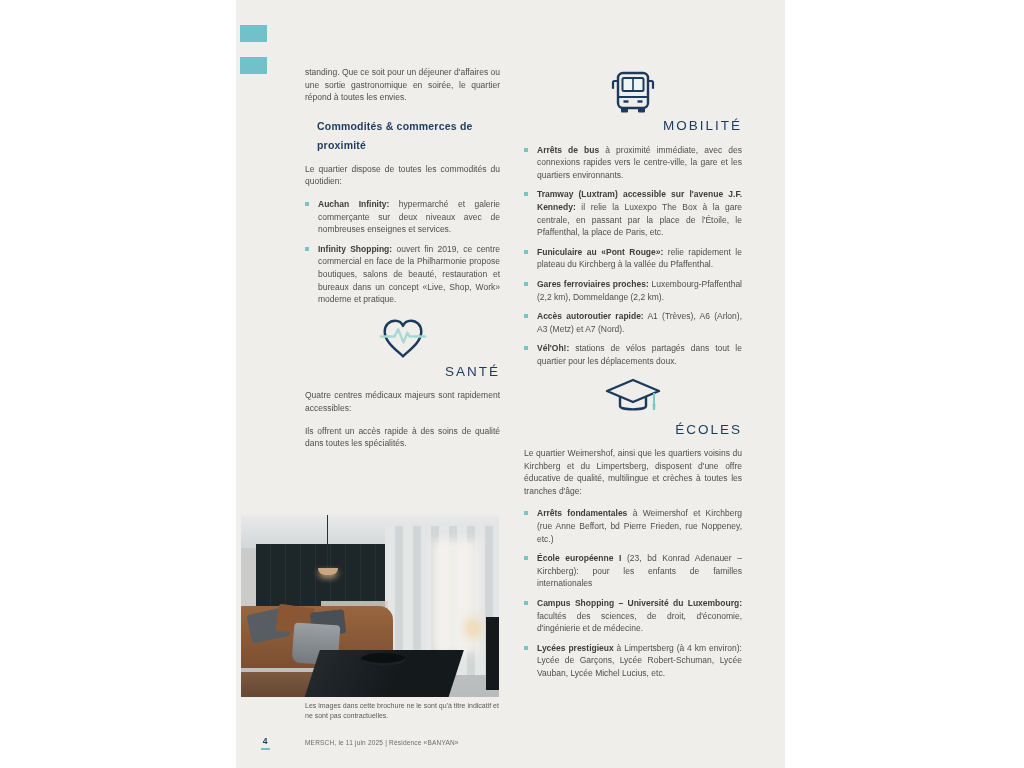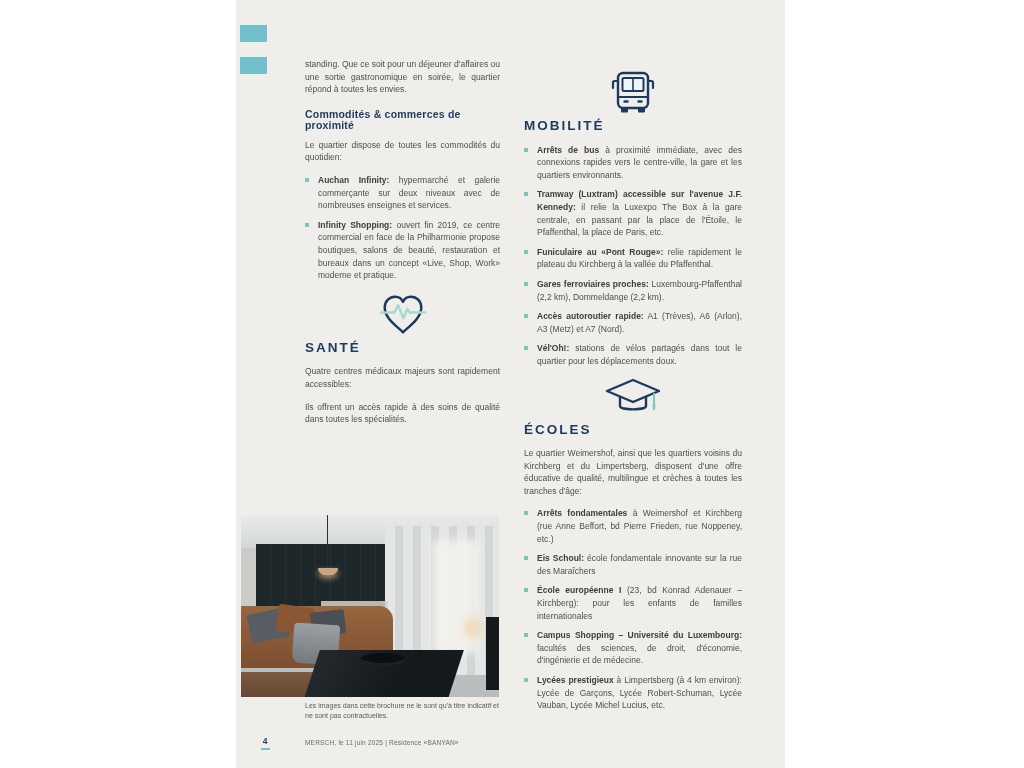--- a/index.html
+++ b/index.html
@@ -2,26 +2,26 @@
 <html><head>
 <meta charset="utf-8">
 <style>
   html,body{margin:0;padding:0;background:#ffffff;font-family:"Liberation Sans",sans-serif;}
   .canvas{position:relative;width:1024px;height:768px;background:#ffffff;overflow:hidden;}
   .page{position:absolute;left:236px;top:0;width:549px;height:768px;background:#f0eeea;}
   .deco-sq{position:absolute;left:4px;width:27px;height:17px;background:#72c1ca;}
   .deco-sq.s1{top:25px;} .deco-sq.s2{top:57px;}
 
   .col{position:absolute;color:#4e4e4e;font-size:8.5px;line-height:12.6px;}
-  .col-left{left:69px;top:58px;width:195px;}
+  .col-left{left:69px;top:66px;width:195px;}
   .col-right{left:288px;top:60px;width:218px;}
   .col p{margin:0 0 10px;text-align:justify;}
-  .subhead{color:#1c3a5e;font-weight:bold;font-size:10.5px;line-height:11px;margin:13px 0 8px;letter-spacing:.2px;}
+  .subhead{color:#1c3a5e;font-weight:bold;font-size:10.5px;line-height:19px;margin:13px 12px 8px;letter-spacing:.2px;}
   .icon-wrap{text-align:center;margin:8px 0 2px;}
-  .sec-title{color:#1c3a5e;font-weight:bold;font-size:13.5px;letter-spacing:2px;text-align:left;margin:2px 0 11px;}
+  .sec-title{color:#1c3a5e;font-weight:normal;font-size:13.5px;letter-spacing:2px;text-align:right;margin:2px 0 11px;}
   ul.blist{list-style:none;margin:0 0 4px;padding:0;}
   ul.blist li{position:relative;padding-left:13px;margin-bottom:7px;text-align:justify;}
   ul.blist .bullet-sq{position:absolute;left:0;top:4px;width:4px;height:4px;background:#7ac5c3;}
   ul.blist b{color:#3d3d3d;}
 
   .photo{position:absolute;left:5px;top:515px;width:258px;height:182px;overflow:hidden;background:linear-gradient(#dfe1e2,#c8cbcc 35%,#b9bcbd);}
   .ph{position:absolute;}
   .ph-ceiling{left:0;top:0;right:0;height:20%;background:linear-gradient(#e8eaeb,#d2d5d6);}
   .ph-backwall{left:0;top:18%;right:0;height:48%;background:#cbccc9;}
   .ph-cabinets{left:6%;top:16%;width:50%;height:46%;background:repeating-linear-gradient(90deg,#1d2629 0 14px,#273134 14px 15px),linear-gradient(#222c2f,#161f22);}
@@ -135,21 +135,20 @@
             <path d="M16,21.5 V30 c0,4.5 26,4.5 26,0 V21.5" fill="none" stroke="#1c3a5e" stroke-width="2.4" stroke-linecap="round"></path>
             <line x1="50" y1="17" x2="50" y2="28" stroke="#7cc7c4" stroke-width="2"></line>
             <path d="M48.5,28 h3 l-0.5,6 h-2 Z" fill="#7cc7c4"></path>
           </svg>
         </span>
       </div>
       <div class="sec-title">ÉCOLES</div>
       <p>Le quartier Weimershof, ainsi que les quartiers voisins du Kirchberg et du Limpertsberg, disposent d'une offre éducative de qualité, multilingue et crèches à toutes les tranches d'âge:</p>
       <ul class="blist">
           <li><span class="bullet-sq"></span><b>Arrêts fondamentales</b> à Weimershof et Kirchberg (rue Anne Beffort, bd Pierre Frieden, rue Noppeney, etc.)</li>
-          <li><span class="bullet-sq"></span><b>Eis Schoul:</b> école fondamentale innovante sur la rue des Maraîchers</li>
           <li><span class="bullet-sq"></span><b>École européenne I</b> (23, bd Konrad Adenauer – Kirchberg): pour les enfants de familles internationales</li>
           <li><span class="bullet-sq"></span><b>Campus Shopping – Université du Luxembourg:</b> facultés des sciences, de droit, d'économie, d'ingénierie et de médecine.</li>
           <li><span class="bullet-sq"></span><b>Lycées prestigieux</b> à Limpertsberg (à 4 km environ): Lycée de Garçons, Lycée Robert-Schuman, Lycée Vauban, Lycée Michel Lucius, etc.</li>
         </ul>
     </div>
 
     <div class="footer-num">4</div>
     <div class="footer-text">MERSCH, le 11 juin 2025   |   Résidence «BANYAN»</div>
   </div>
 </div>

